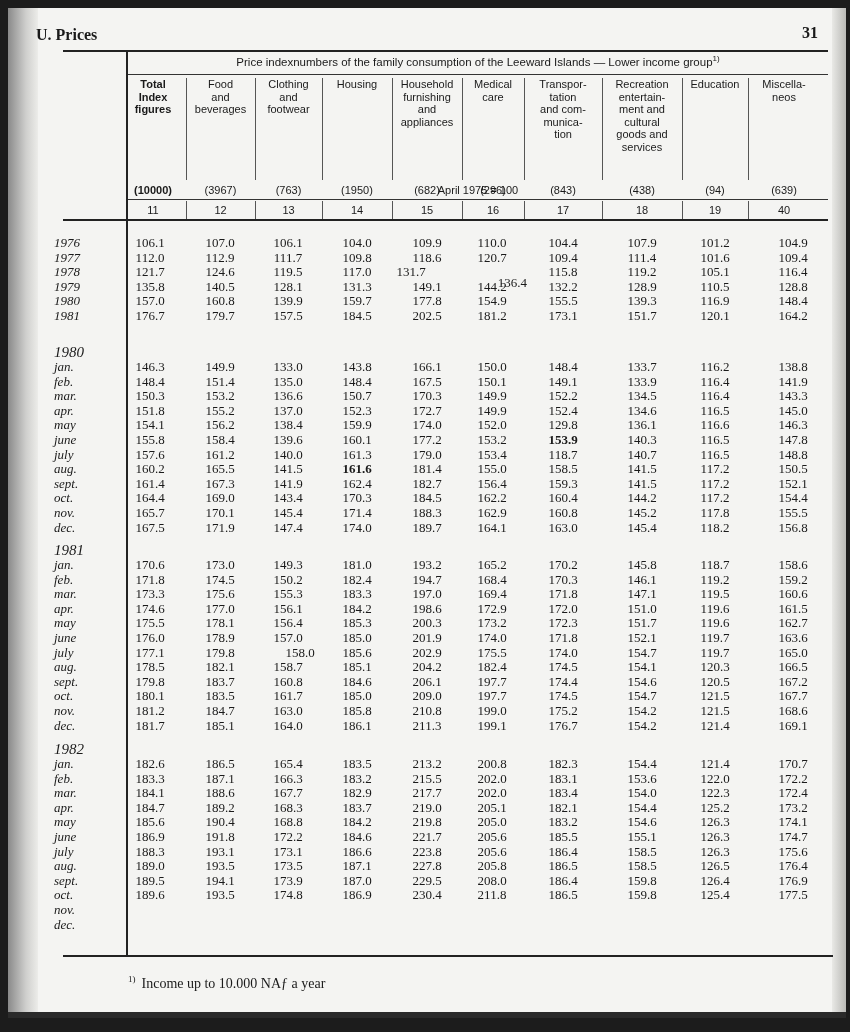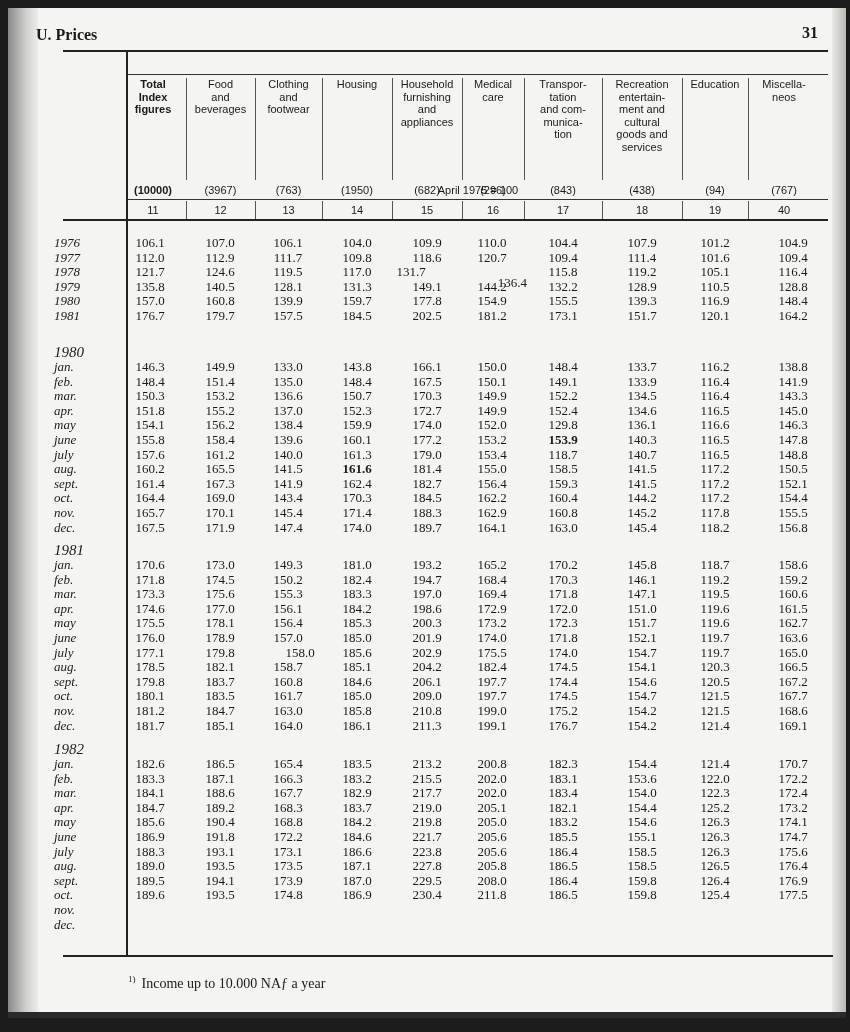--- a/index.html
+++ b/index.html
@@ -95,20 +95,23 @@
   <div class="spine"></div>
   <div class="page-right-shadow"></div>
   <div class="bottom-shadow"></div>
 
   <div class="section-title">U.  Prices</div>
   <div class="page-number">31</div>
 
   <div class="hr-top"></div>
   <div class="vline"></div>
 
+  <div class="title-row">
+    <span>Price indexnumbers of the family consumption of the Leeward Islands — Lower income group</span><sup>1)</sup>
+  </div>
   <div class="title-rule"></div>
 
   <div id="col-heads">
       <div class="col-head" style="left: 112px; width: 66px;">
         <span class="h-label bold">Total</span>
         <span class="h-label bold">Index</span>
         <span class="h-label bold">figures</span>
         <span class="h-weight bold">(10000)</span>
       </div>
       <div class="col-head" style="left: 178px; width: 69px;">
@@ -156,21 +159,21 @@
         <span class="h-label">services</span>
         <span class="h-weight">(438)</span>
       </div>
       <div class="col-head" style="left: 674px; width: 66px;">
         <span class="h-label">Education</span>
         <span class="h-weight">(94)</span>
       </div>
       <div class="col-head last" style="left: 740px; width: 72px;">
         <span class="h-label">Miscella-</span>
         <span class="h-label">neos</span>
-        <span class="h-weight">(767)</span>
+        <span class="h-weight">(639)</span>
       </div>
     </div>
 
   <div class="base-row">April 1975 = 100</div>
   <div class="colnum-rule-top"></div>
   <div id="col-nums">
       <div class="colnum-cell" style="left: 112px; width: 66px;">11</div>
       <div class="colnum-cell" style="left: 178px; width: 69px;">12</div>
       <div class="colnum-cell" style="left: 247px; width: 67px;">13</div>
       <div class="colnum-cell" style="left: 314px; width: 70px;">14</div>

